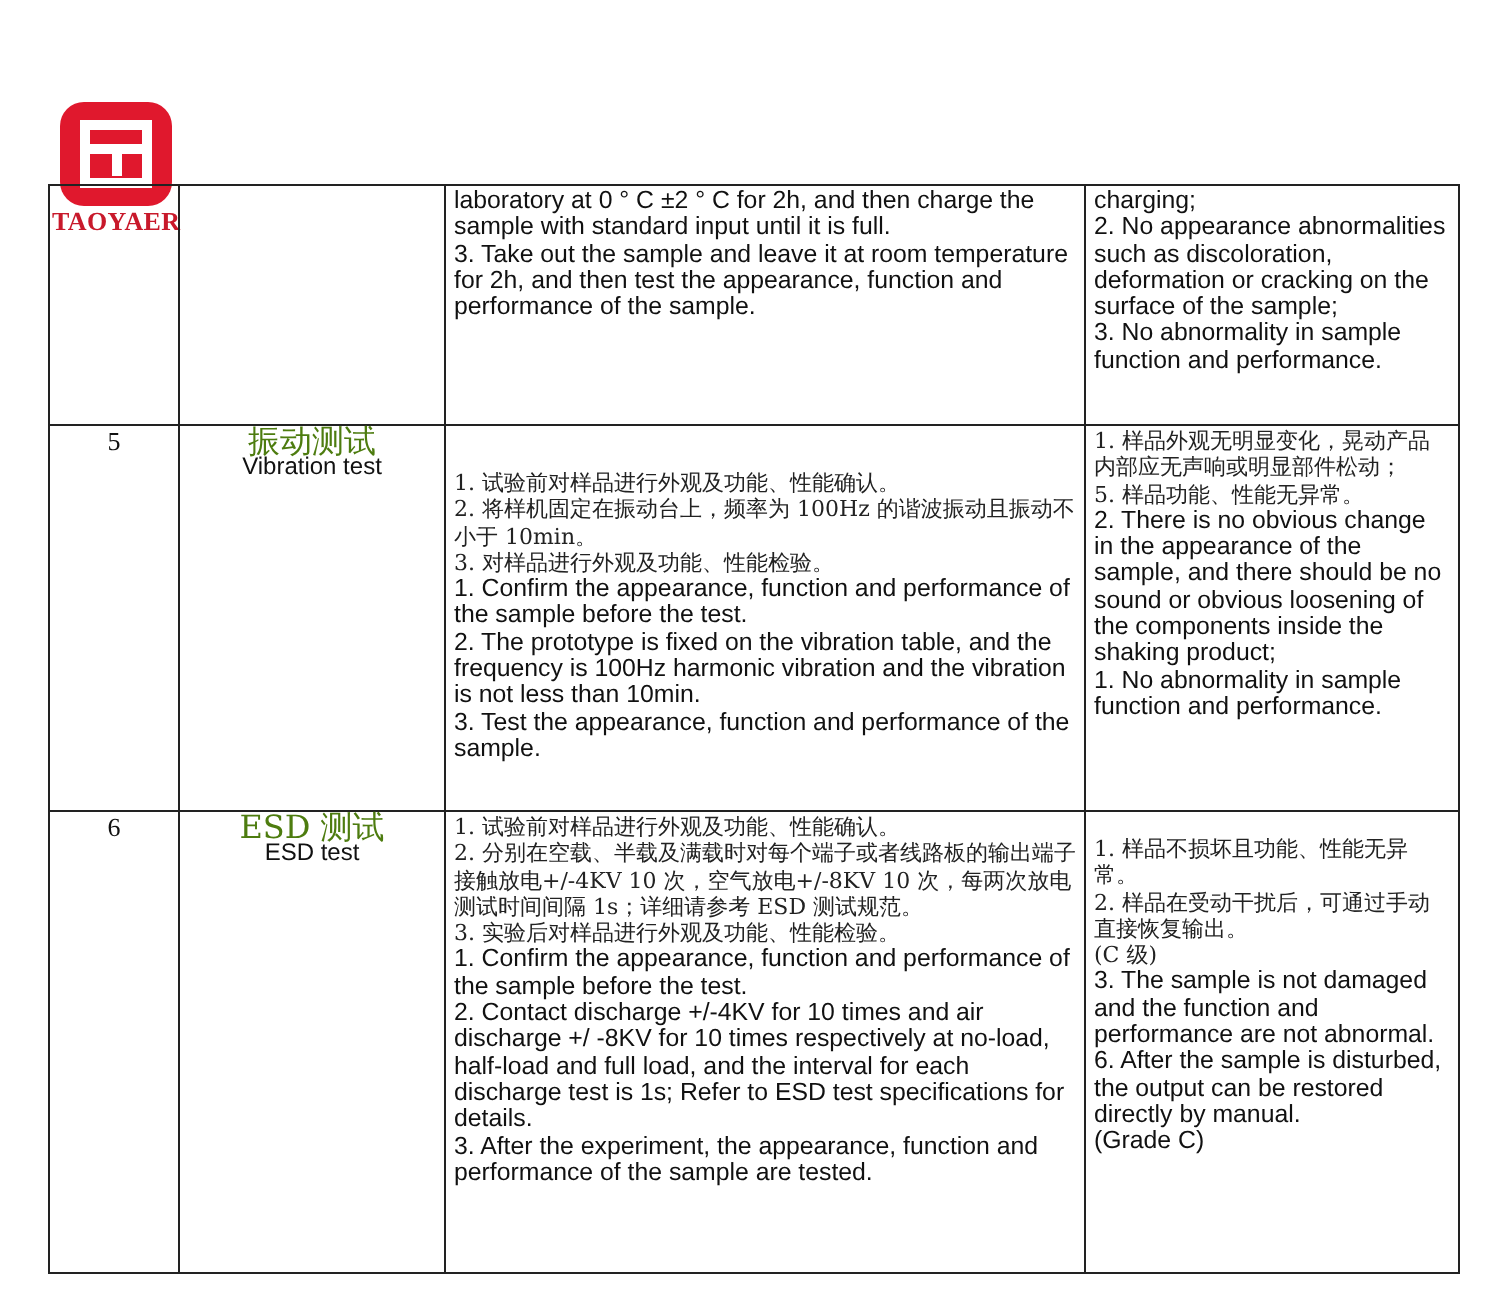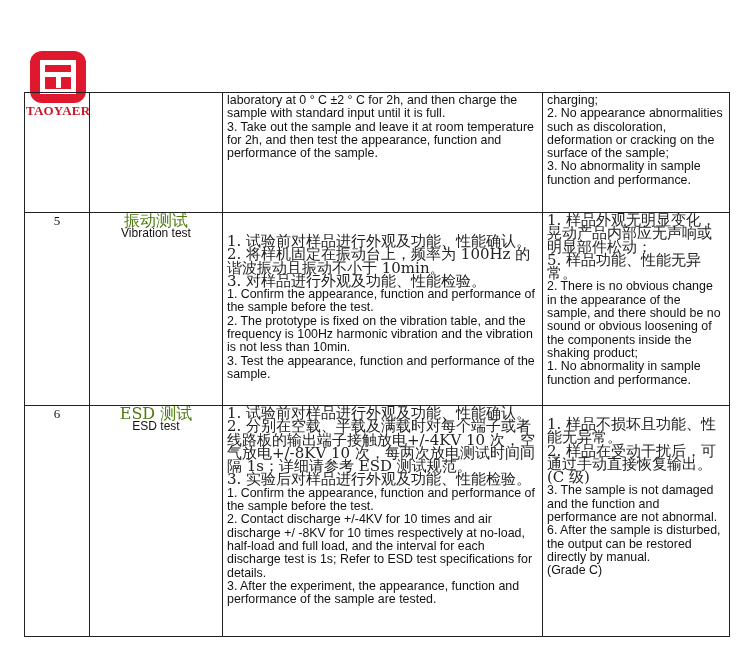--- a/index.html
+++ b/index.html
@@ -8,21 +8,21 @@
   .logo-mark { position:absolute; left:4px; top:0; width:56px; height:52px; background:#e0182d; border-radius:12px; }
   .logo-mark .inner-a { position:absolute; left:10px; top:9px; width:36px; height:12px; border:5px solid #fff; border-bottom:none; box-sizing:border-box; }
   .logo-mark .bar { position:absolute; left:10px; top:21px; width:36px; height:5px; background:#fff; }
   .logo-mark .inner-b { position:absolute; left:10px; top:26px; width:36px; height:17px; border:5px solid #fff; border-top:none; box-sizing:border-box; }
   .logo-mark .stem { position:absolute; left:26px; top:21px; width:5px; height:16px; background:#fff; }
   .logo-text { position:absolute; left:0; top:52px; font-family:"Liberation Serif", serif; font-weight:bold; font-size:13px; color:#c8192b; letter-spacing:0.2px; }
   table.spec { position:absolute; left:24px; top:92px; width:705px; border-collapse:collapse; table-layout:fixed; }
   table.spec td { border:1.5px solid #222; vertical-align:top; padding:1px 4px; font-size:12.4px; line-height:13.3px; }
   td.c-num, td.c-name { text-align:center; vertical-align:middle; }
   td.c-name { border-left:2px solid #777; border-right:2px solid #555; }
-  .cn { font-family:"DejaVu Serif", serif; font-size:15px; line-height:13.3px; color:#222; display:block; }
+  .cn { font-family:"DejaVu Serif", serif; font-size:11px; line-height:13.3px; color:#222; display:block; }
   .en { display:block; }
   .num { font-family:"Liberation Serif", serif; font-size:13px; }
   .name-cn { font-family:"DejaVu Serif", serif; font-size:16px; display:block; color:#4d7c0f; }
   .name-en { font-size:12px; display:block; }
   .mid { padding-top:22px !important; }
 </style>
 </head>
 <body>
 
 <div class="logo">

